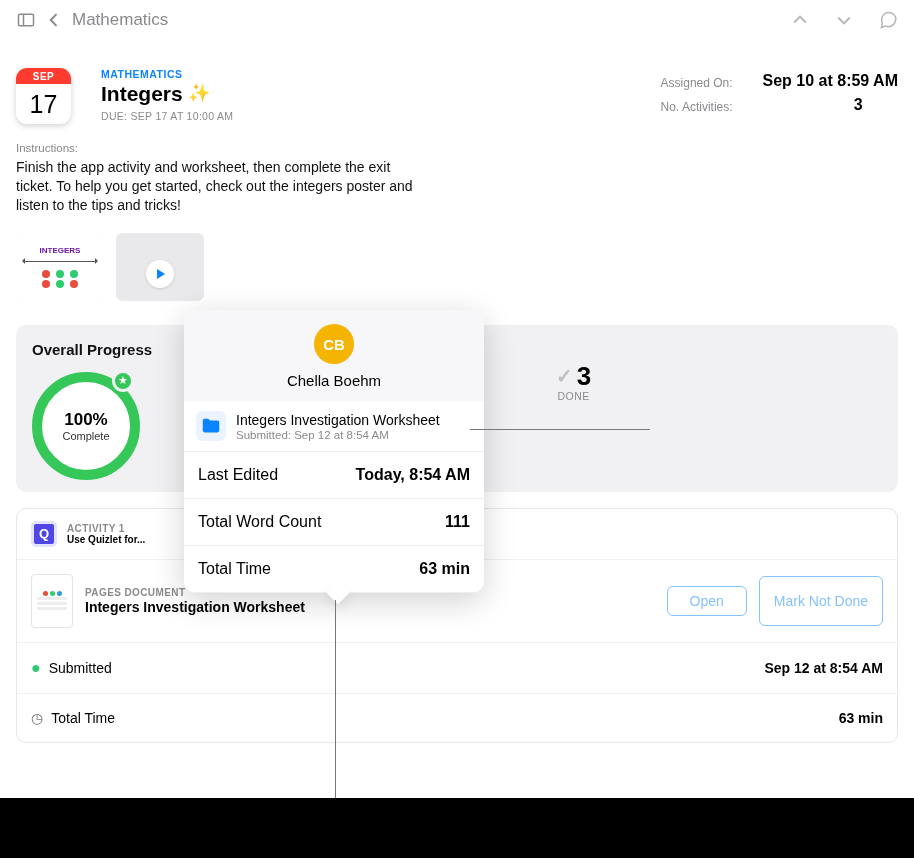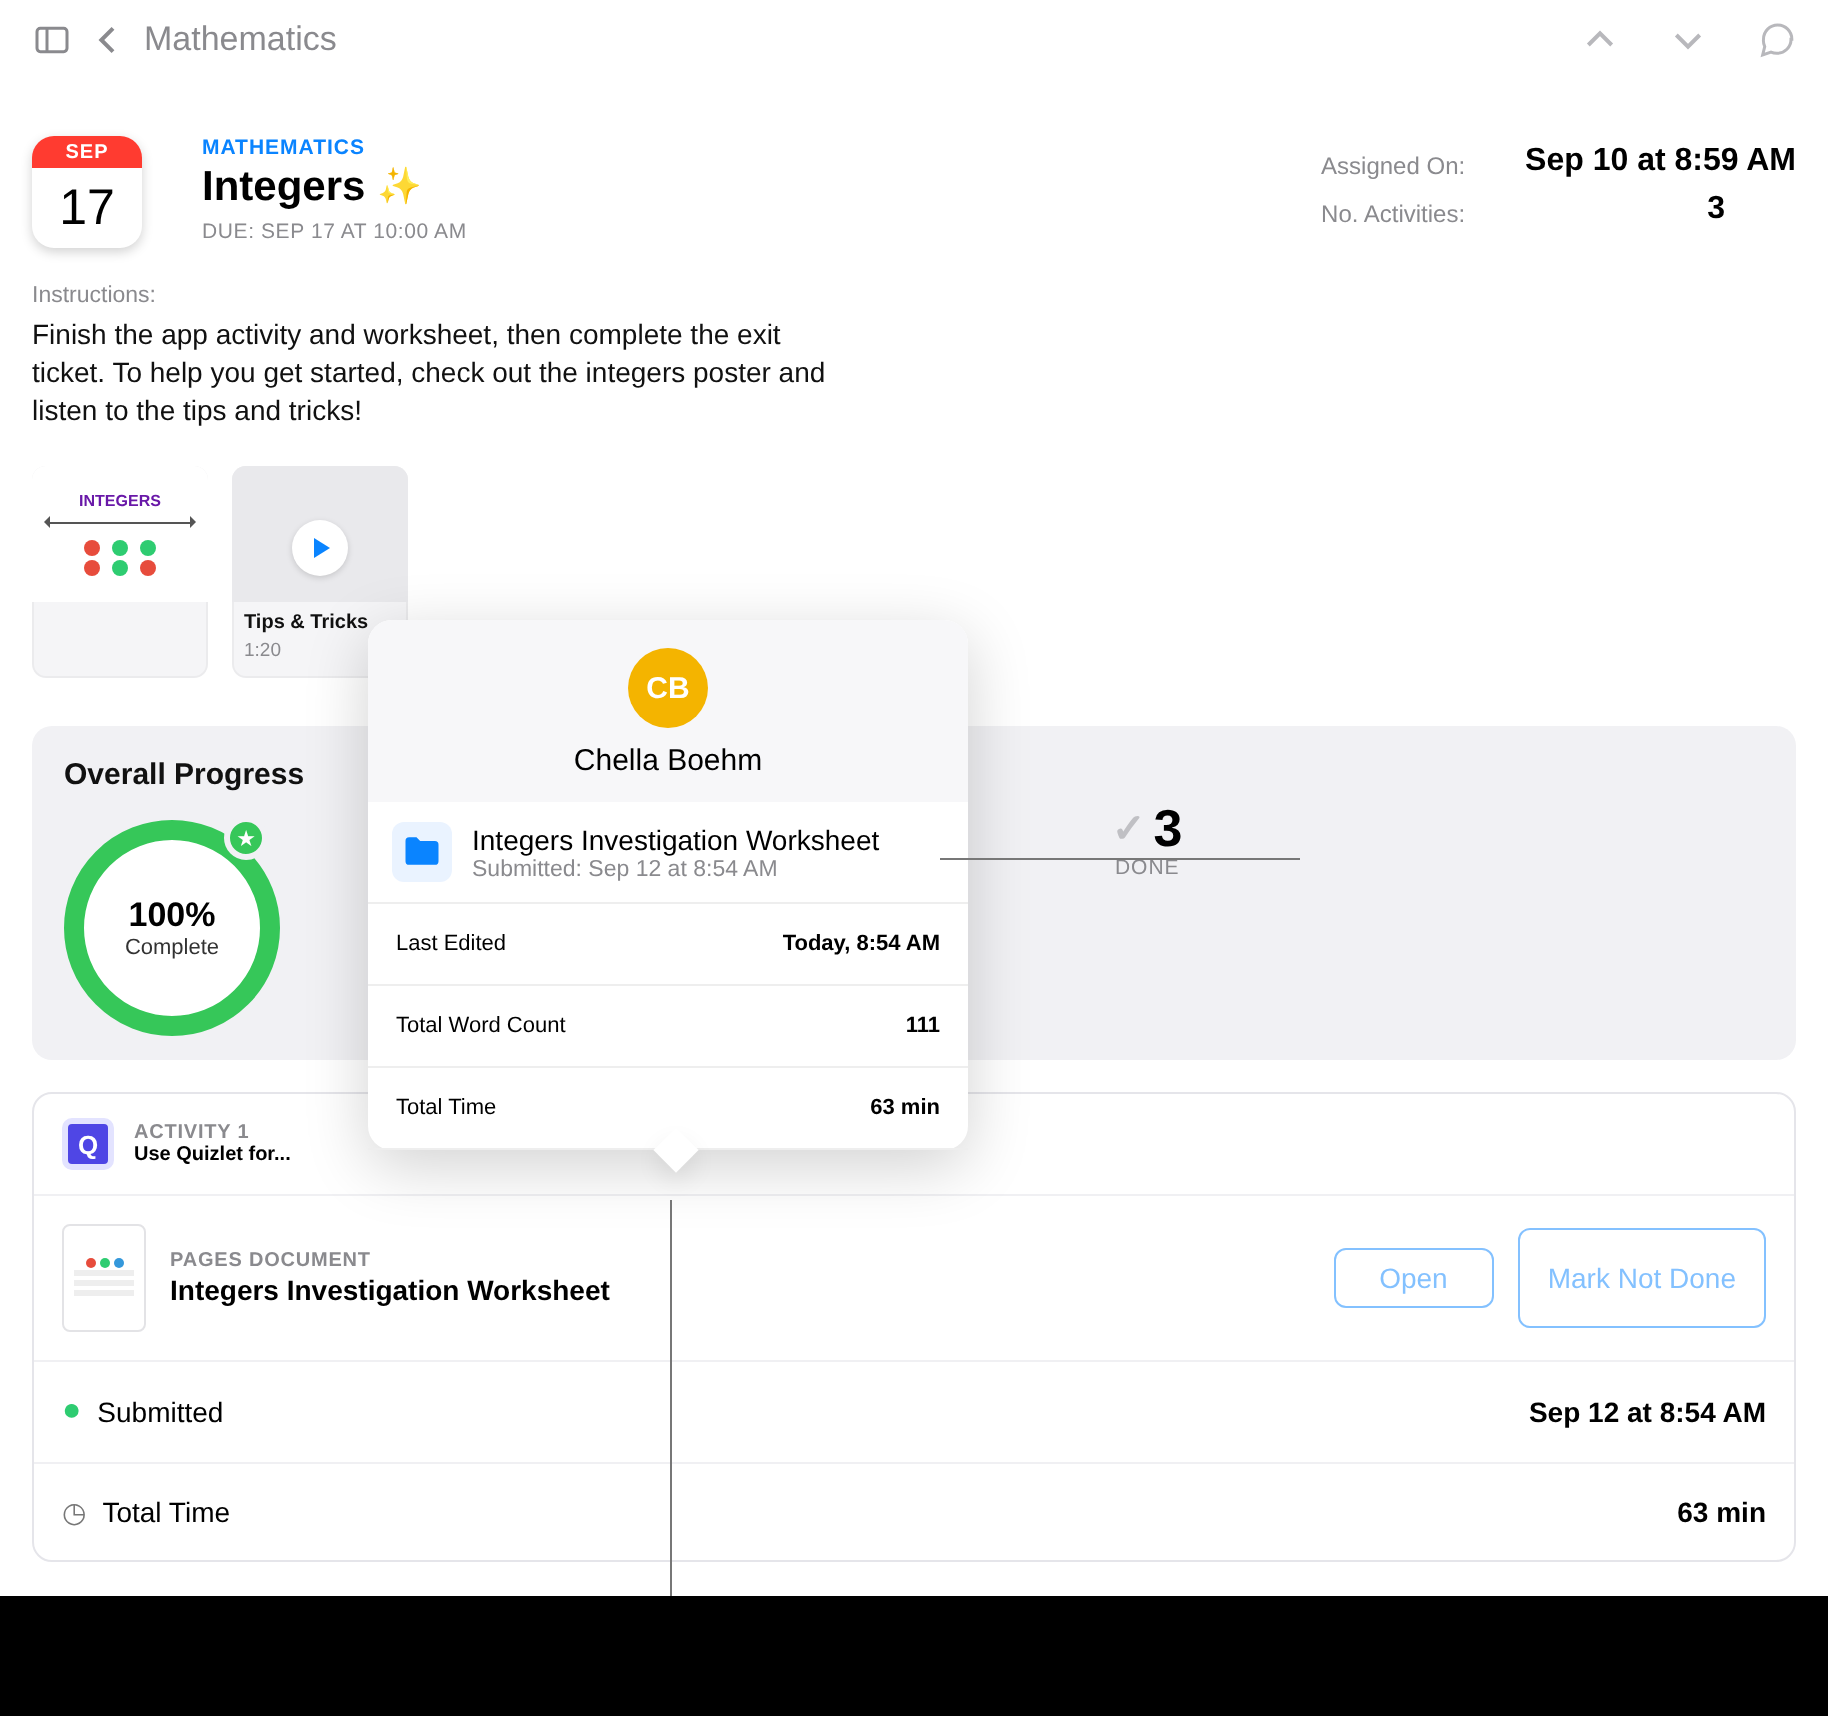--- a/index.html
+++ b/index.html
@@ -80,21 +80,21 @@
   
   .popover { position: absolute; left: 184px; top: 310px; width: 300px; background:#fff; border-radius: 12px; box-shadow: 0 8px 32px rgba(0,0,0,0.18); overflow: visible; }
   .pop-head { display:flex; flex-direction:column; align-items:center; padding: 14px 10px 12px; background:#f7f7f9; border-radius:12px 12px 0 0;}
   .avatar { width:40px;height:40px;border-radius:50%;background:#f4b400;color:#fff;font-weight:700;display:flex;align-items:center;justify-content:center;font-size:15px;}
   .pop-name { font-size:15px; margin-top:8px; color:#000; }
   .pop-file { display:flex; align-items:center; gap:10px; padding: 10px 12px; border-bottom:1px solid #eee;}
   .file-ic { width:30px;height:30px;border-radius:6px;background:#eaf3ff;display:flex;align-items:center;justify-content:center;}
   .file-svg{width:22px;height:22px;}
   .file-title { font-size:14px; color:#000; }
   .file-sub { font-size:11.5px; color:#8a8a8e; margin-top:1px;}
-  .pop-row { display:flex; justify-content:space-between; padding: 14px 14px; font-size:11px; border-bottom:1px solid #eee;}
+  .pop-row { display:flex; justify-content:space-between; padding: 14px 14px; font-size:16px; border-bottom:1px solid #eee;}
   .pop-row:last-child{border-bottom:none;border-radius:0 0 12px 12px;}
   .pop-lab { color:#000; }
   .pop-val { color:#000; font-weight:600;}
   .pop-arrow { position:absolute; bottom:-8px; left:146px; width:16px; height:16px; background:#fff; transform:rotate(45deg); box-shadow: 4px 4px 12px rgba(0,0,0,0.08);}
   
   .callout-line-h { position:absolute; top:429px; left:470px; width:180px; height:1px; background:#777;}
   .callout-line-v { position:absolute; top:600px; left:335px; width:1px; height:200px; background:#777;}
   
   .bottom-black { position:absolute; left:0; right:0; bottom:0; height:60px; background:#000;}
 </style>
@@ -179,24 +179,20 @@
           <span class="dot-r"></span>
         </div>
     </div>
   </div>
   <div class="attach">
     <div class="attach-img" style="background:#e9e9ec;">
       <div class="play-btn">
           <div class="play-tri"></div>
         </div>
     </div>
-    <div class="attach-caption">
-      <span>Tips &amp; Tricks</span>
-      <div class="attach-sub">1:20</div>
-    </div>
   </div>
 </div>
 
 <div class="panel">
   <div class="panel-title">Overall Progress</div>
   <div class="ring-wrap">
     <div class="ring">
       <div class="ring-pct">100%</div>
       <div class="ring-lbl">Complete</div>
     </div>

